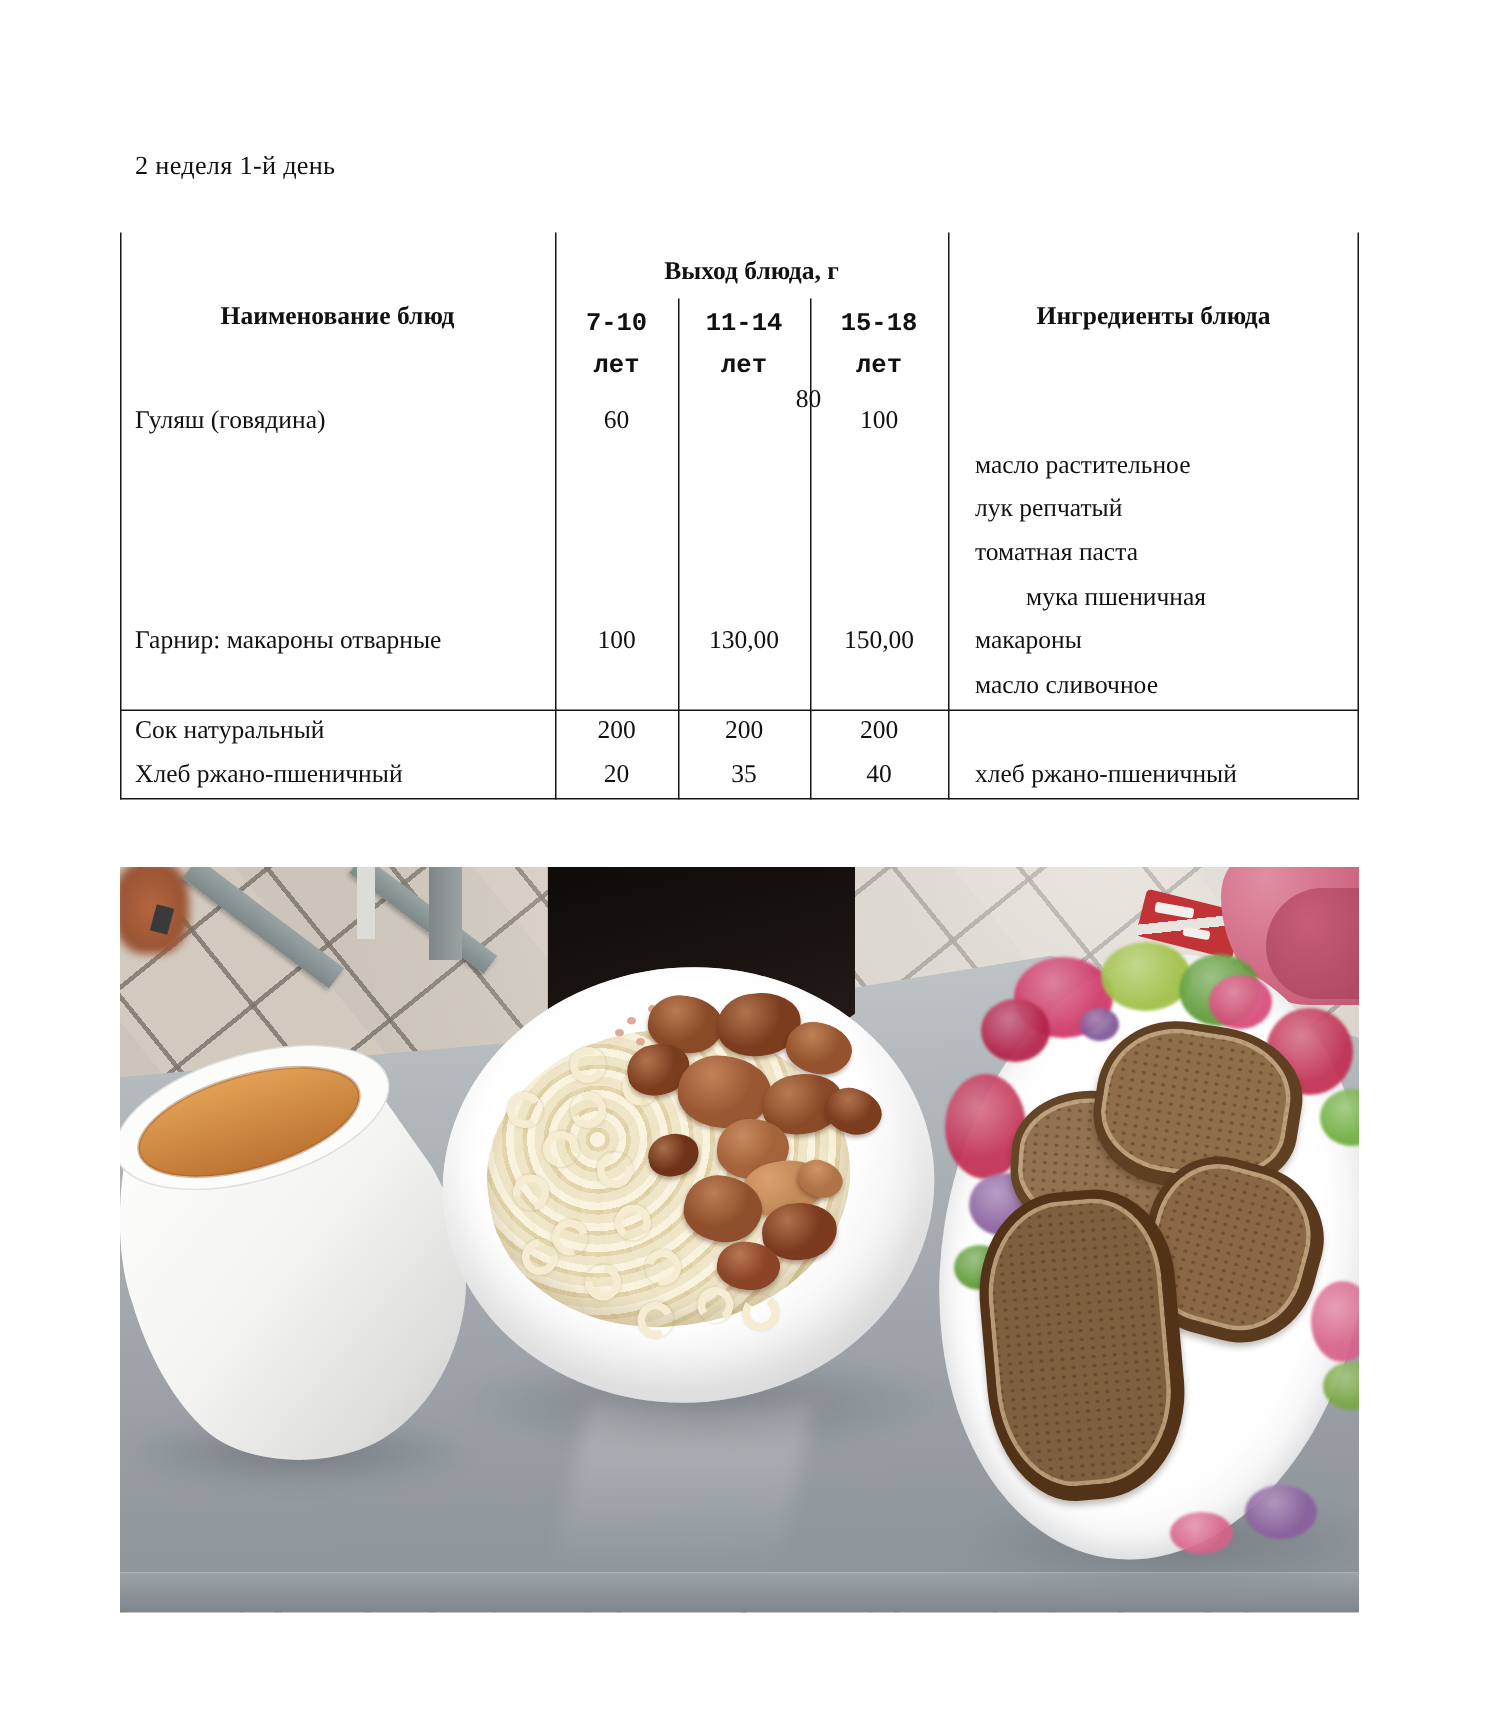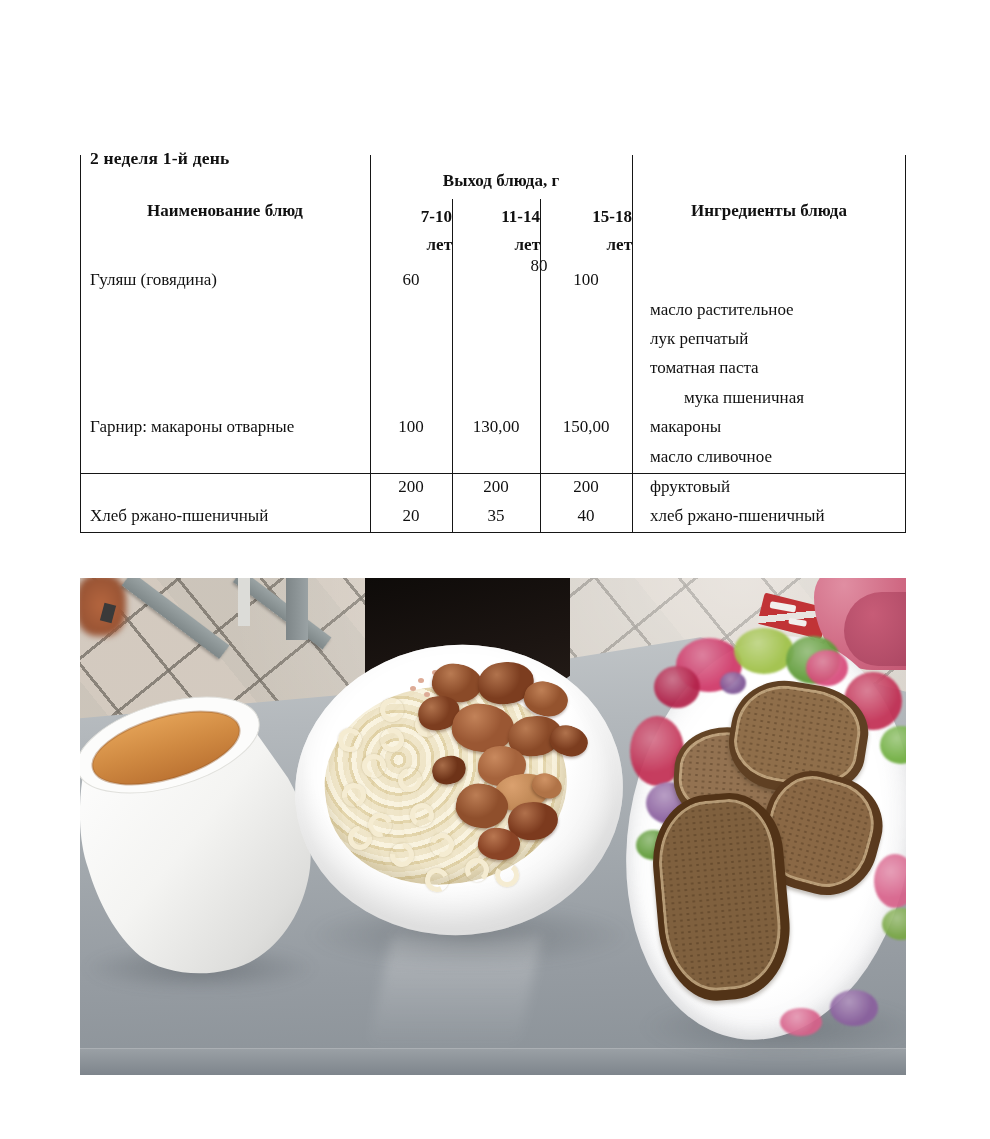--- a/index.html
+++ b/index.html
@@ -1,26 +1,26 @@
 <!DOCTYPE html>
 <html><head>
 <meta charset="utf-8">
 <title>Menu document</title>
 <style>
   html,body{margin:0;padding:0;background:#fff;}
   .page{position:relative;width:990px;height:1139px;background:#ffffff;overflow:hidden;
         font-family:"Liberation Serif","DejaVu Serif",serif;color:#111;}
-  .title{position:absolute;left:90px;top:100px;font-size:17.5px;font-weight:bold;letter-spacing:.2px;margin-top:48px;}
+  .title{position:absolute;left:90px;top:100px;font-size:17.5px;font-weight:normal;letter-spacing:.2px;}
 
   
   .menu-table{position:absolute;left:80px;top:155px;width:826px;height:378px;font-size:17px;}
   .vl{position:absolute;width:1px;background:#161616;}
   .hl{position:absolute;height:1px;background:#161616;}
   .hcell{position:absolute;font-weight:bold;text-align:center;line-height:28px;}
-  .agecell{position:absolute;font-weight:bold;text-align:right;line-height:28px;}
+  .agecell{position:absolute;font-weight:bold;text-align:center;line-height:28px;font-family:Liberation Mono, monospace;}
   .cell{position:absolute;height:30px;line-height:30px;white-space:nowrap;overflow:visible;}
   .cn{left:10px;width:278px;text-align:left;}
   .c1{left:290px;width:82px;text-align:center;}
   .c2{left:372px;width:88px;text-align:center;}
   .c3{left:460px;width:92px;text-align:center;}
   .ci{left:570px;width:252px;text-align:left;}
 
   
   .photo{position:absolute;left:80px;top:578px;width:826px;height:497px;overflow:hidden;background:#d6d0c5;}
   .photo *{position:absolute;}
@@ -109,20 +109,21 @@
       <div>11-14</div>
       <div>лет</div>
     </div>
     <div class="agecell" style="left:460px;top:48px;width:92px;">
       <div>15-18</div>
       <div>лет</div>
     </div>
 
     <div class="cell cn" style="top:110px;">Гуляш (говядина)</div>
     <div class="cell cn" style="top:257px;">Гарнир: макароны отварные</div>
+    <div class="cell cn" style="top:317px;">Сок натуральный</div>
     <div class="cell cn" style="top:346px;">Хлеб ржано-пшеничный</div>
 
     <div class="cell c1" style="top:110px;">60</div>
     <div class="cell c1" style="top:257px;">100</div>
     <div class="cell c1" style="top:317px;">200</div>
     <div class="cell c1" style="top:346px;">20</div>
 
     <div class="cell c2" style="top:96px;margin-left:43px;">80</div>
     <div class="cell c2" style="top:257px;">130,00</div>
     <div class="cell c2" style="top:317px;">200</div>
@@ -132,21 +133,20 @@
     <div class="cell c3" style="top:257px;">150,00</div>
     <div class="cell c3" style="top:317px;">200</div>
     <div class="cell c3" style="top:346px;">40</div>
 
     <div class="cell ci" style="top:169px;">лук репчатый</div>
     <div class="cell ci" style="top:140px;">масло растительное</div>
     <div class="cell ci" style="top:198px;">томатная паста</div>
     <div class="cell ci" style="top:228px;margin-left:34px;">мука пшеничная</div>
     <div class="cell ci" style="top:257px;">макароны</div>
     <div class="cell ci" style="top:287px;">масло сливочное</div>
-    <div class="cell ci" style="top:317px;">фруктовый</div>
     <div class="cell ci" style="top:346px;">хлеб ржано-пшеничный</div>
   </div>
 
   <div class="photo">
     <div class="floor"></div>
     <div class="blob-orange"></div>
     <div class="leg leg1"></div>
     <div class="leg leg2"></div>
     <div class="leg3"></div>
     <div class="pipe"></div>

